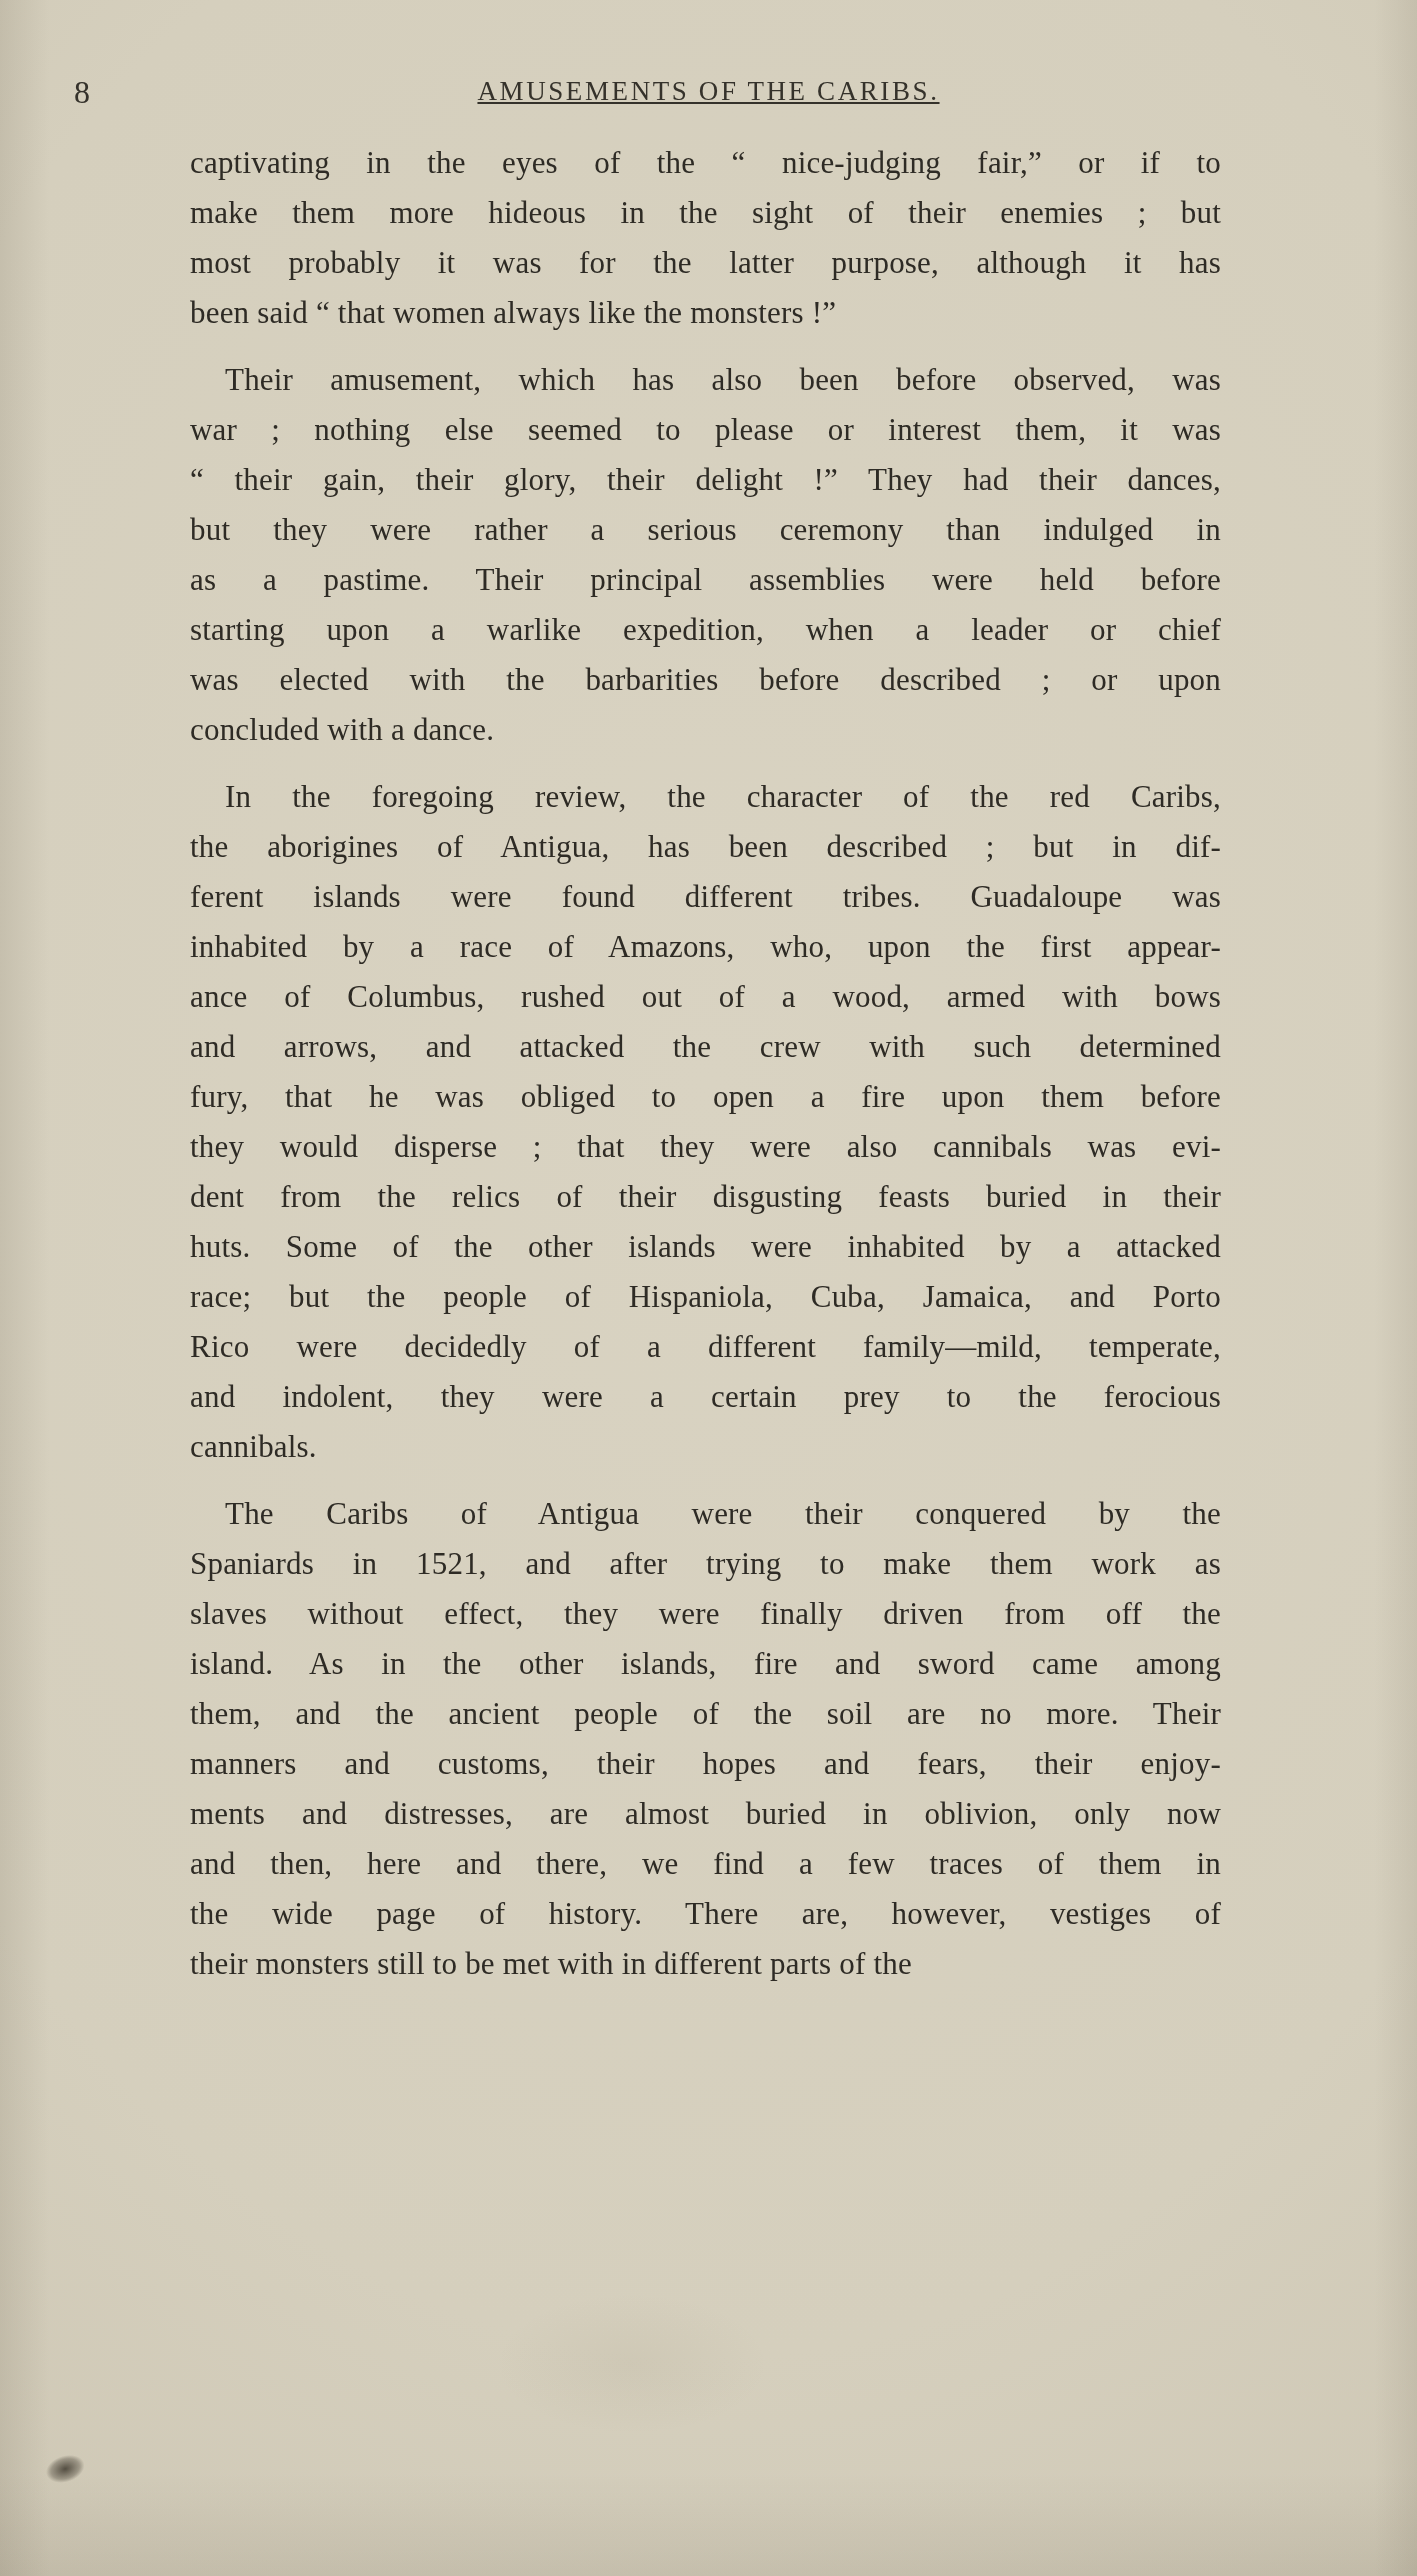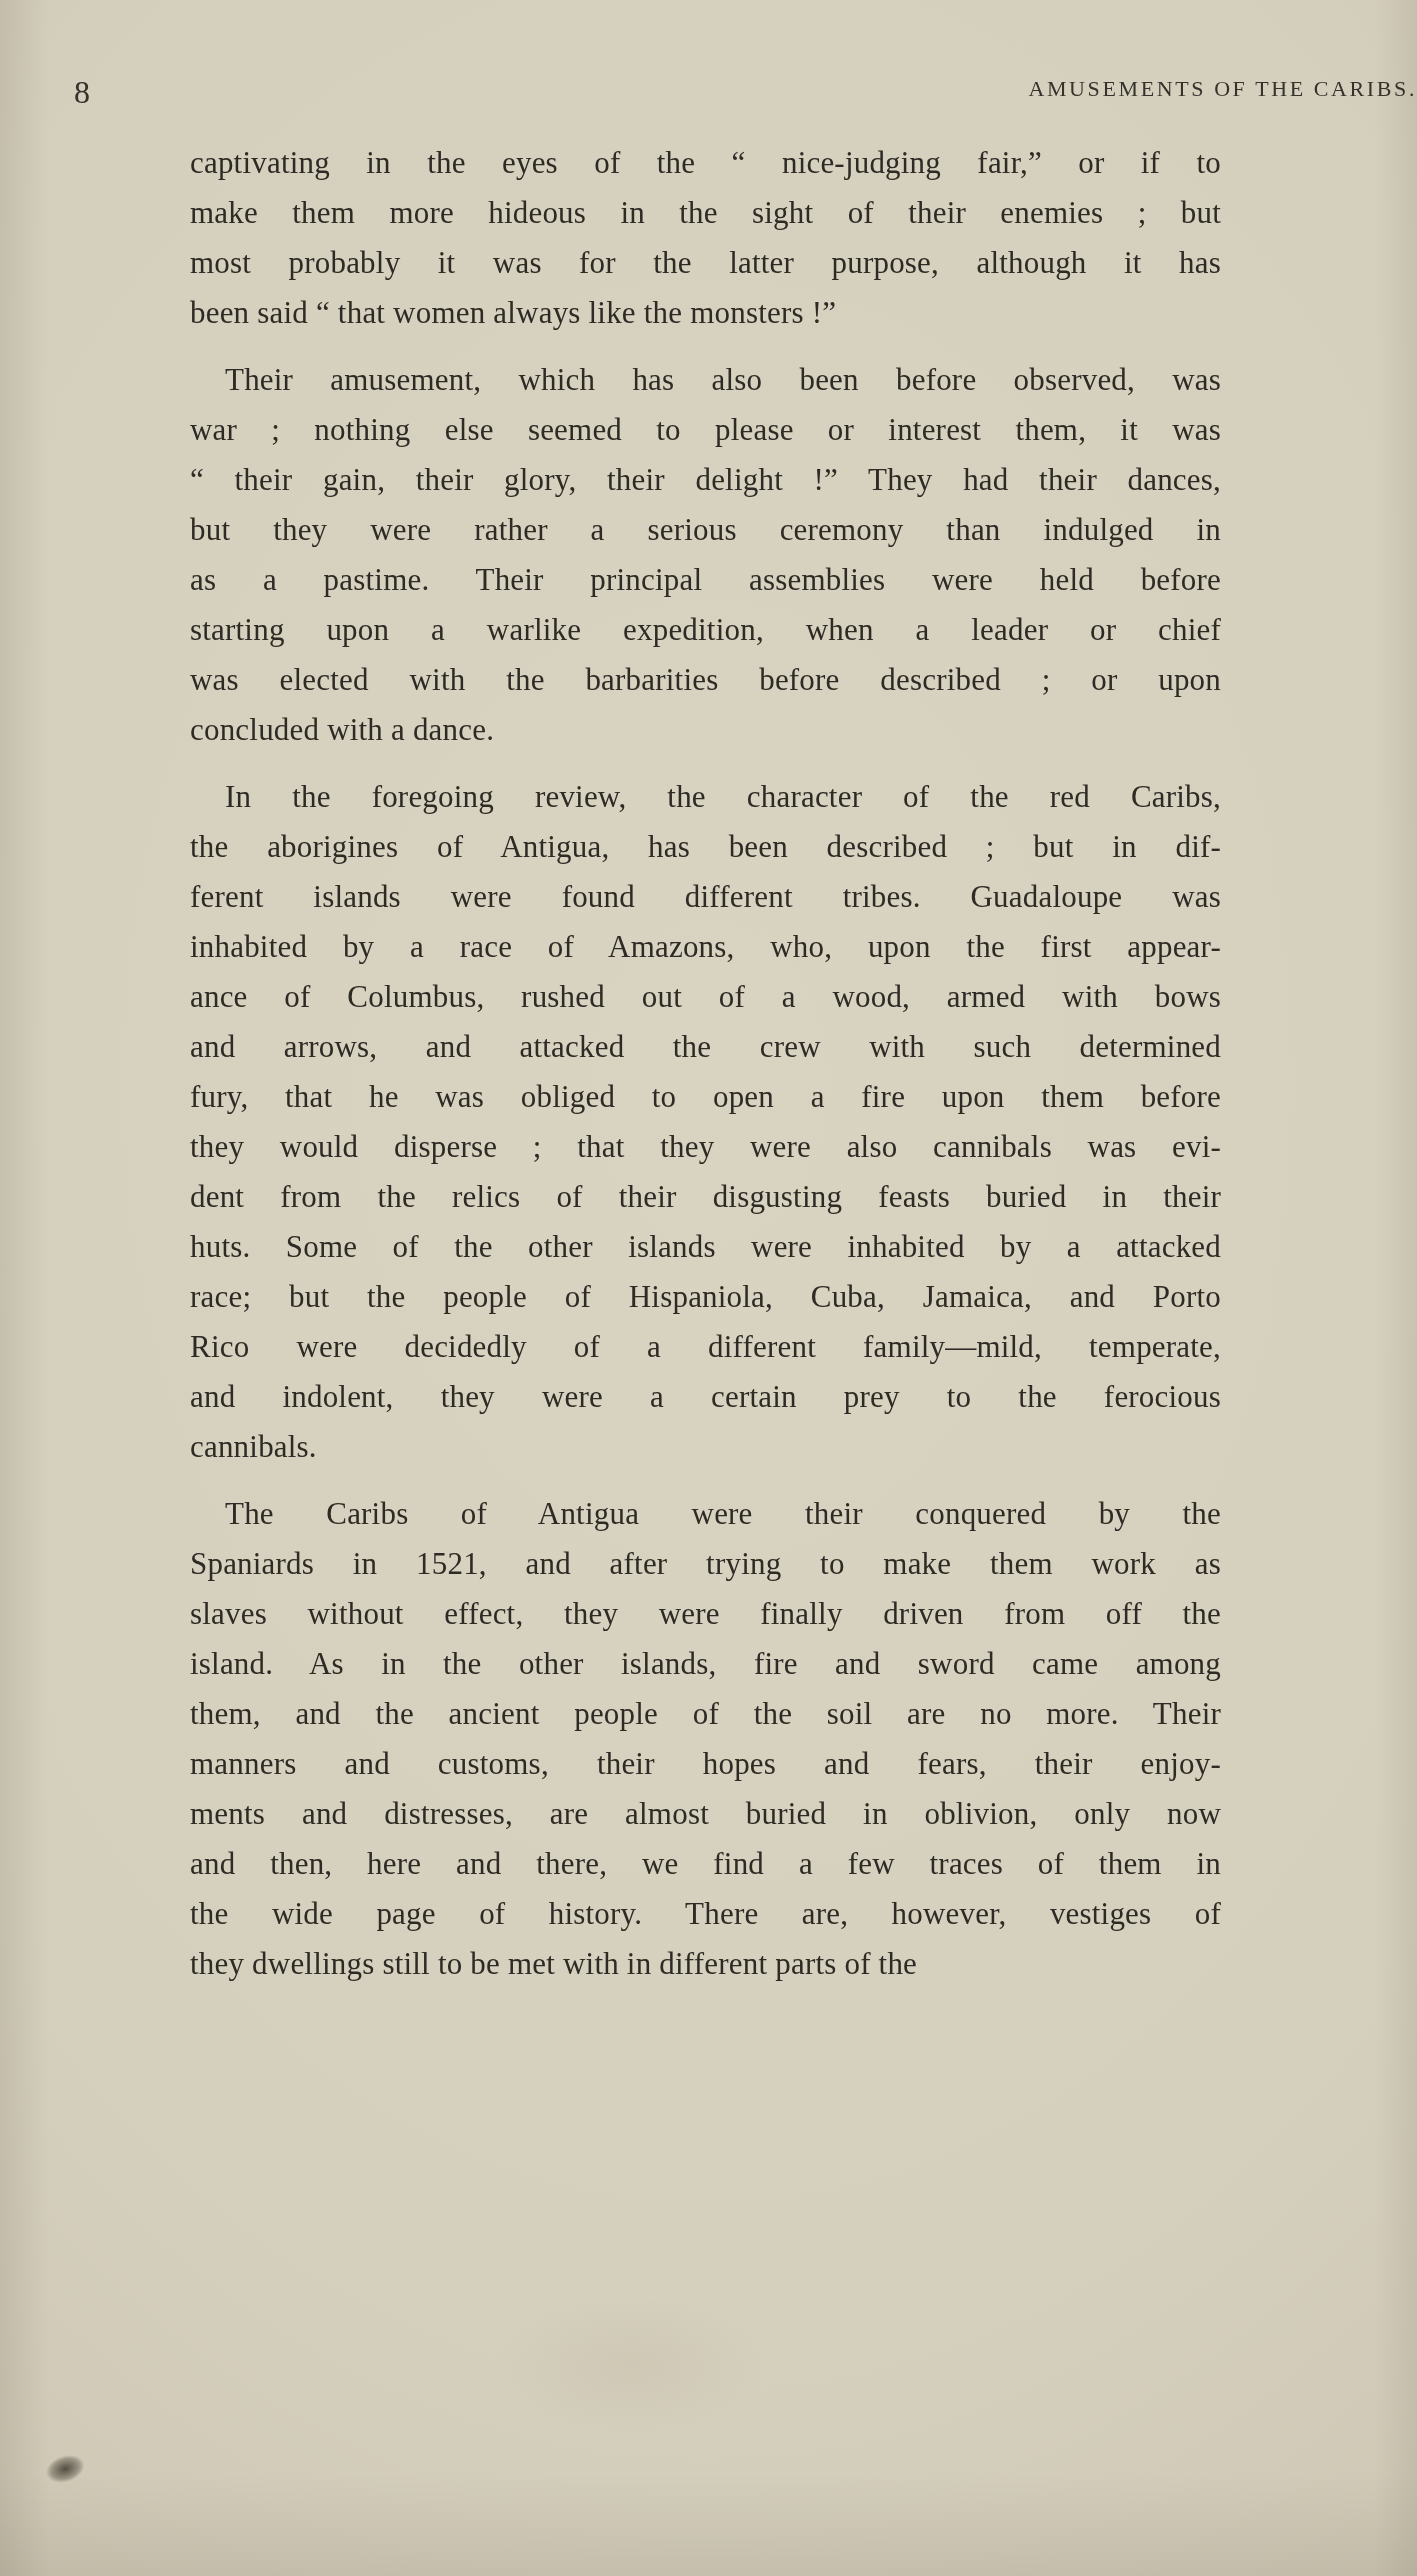--- a/index.html
+++ b/index.html
@@ -27,24 +27,25 @@
     height: 45px;
   }
   .page-number {
     position: absolute;
     left: 74px;
     top: 74px;
     font-size: 32px;
     color: #35322b;
   }
   .running-header {
-    text-align: right;
-    font-size: 22px;
+    text-align: center;
+    font-size: 27px;
     letter-spacing: 2.6px;
     color: #35322b;
+    text-decoration: underline;
   }
   .page-body {
     margin: 10.4px 179px 0 173px;
     font-size: 31px;
     line-height: 50px;
     letter-spacing: 0.2px;
   }
   .paragraph { margin: 17px; }
   .line {
     text-align: justify;
@@ -116,20 +117,20 @@
       <div class="paragraph">
         <div class="line just indent">The Caribs of Antigua were their conquered by the</div>
         <div class="line just">Spaniards in 1521, and after trying to make them work as</div>
         <div class="line just">slaves without effect, they were finally driven from off the</div>
         <div class="line just">island. As in the other islands, fire and sword came among</div>
         <div class="line just">them, and the ancient people of the soil are no more. Their</div>
         <div class="line just">manners and customs, their hopes and fears, their enjoy-</div>
         <div class="line just">ments and distresses, are almost buried in oblivion, only now</div>
         <div class="line just">and then, here and there, we find a few traces of them in</div>
         <div class="line just">the wide page of history. There are, however, vestiges of</div>
-        <div class="line">they dwellings still to be met with in different parts of the</div>
+        <div class="line">their monsters still to be met with in different parts of the</div>
       </div>
     </div>
 
   <div class="stain-bottom"></div>
   <div class="smudge"></div>
 </div>
 
 
 </body></html>

